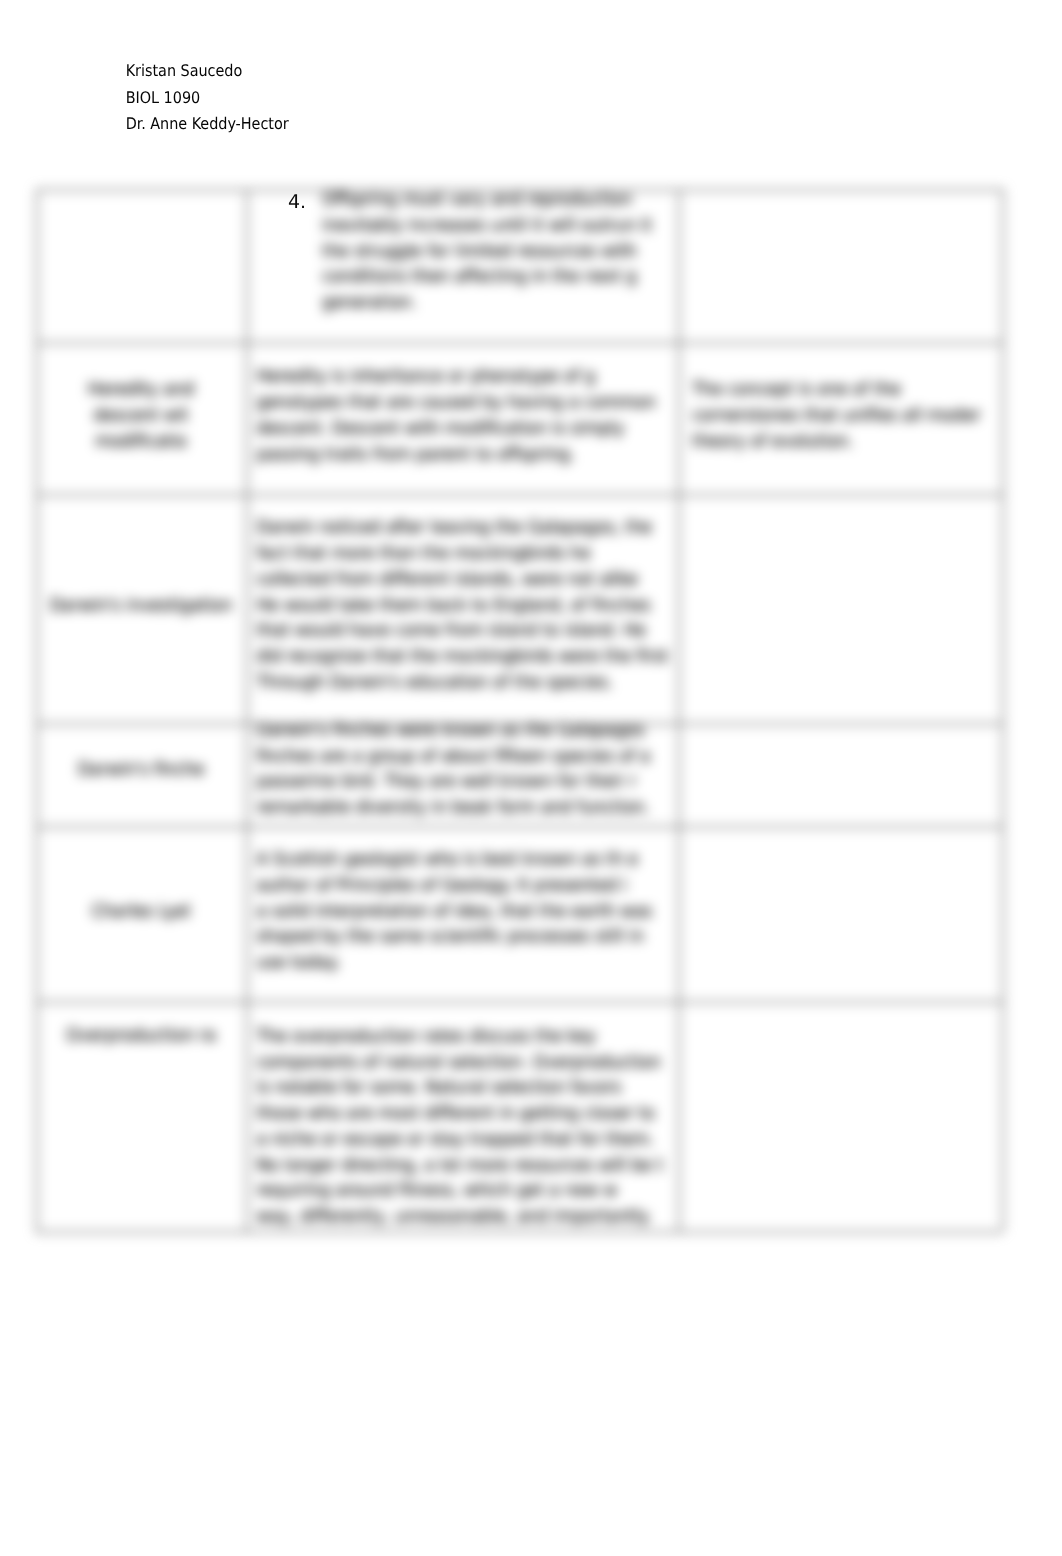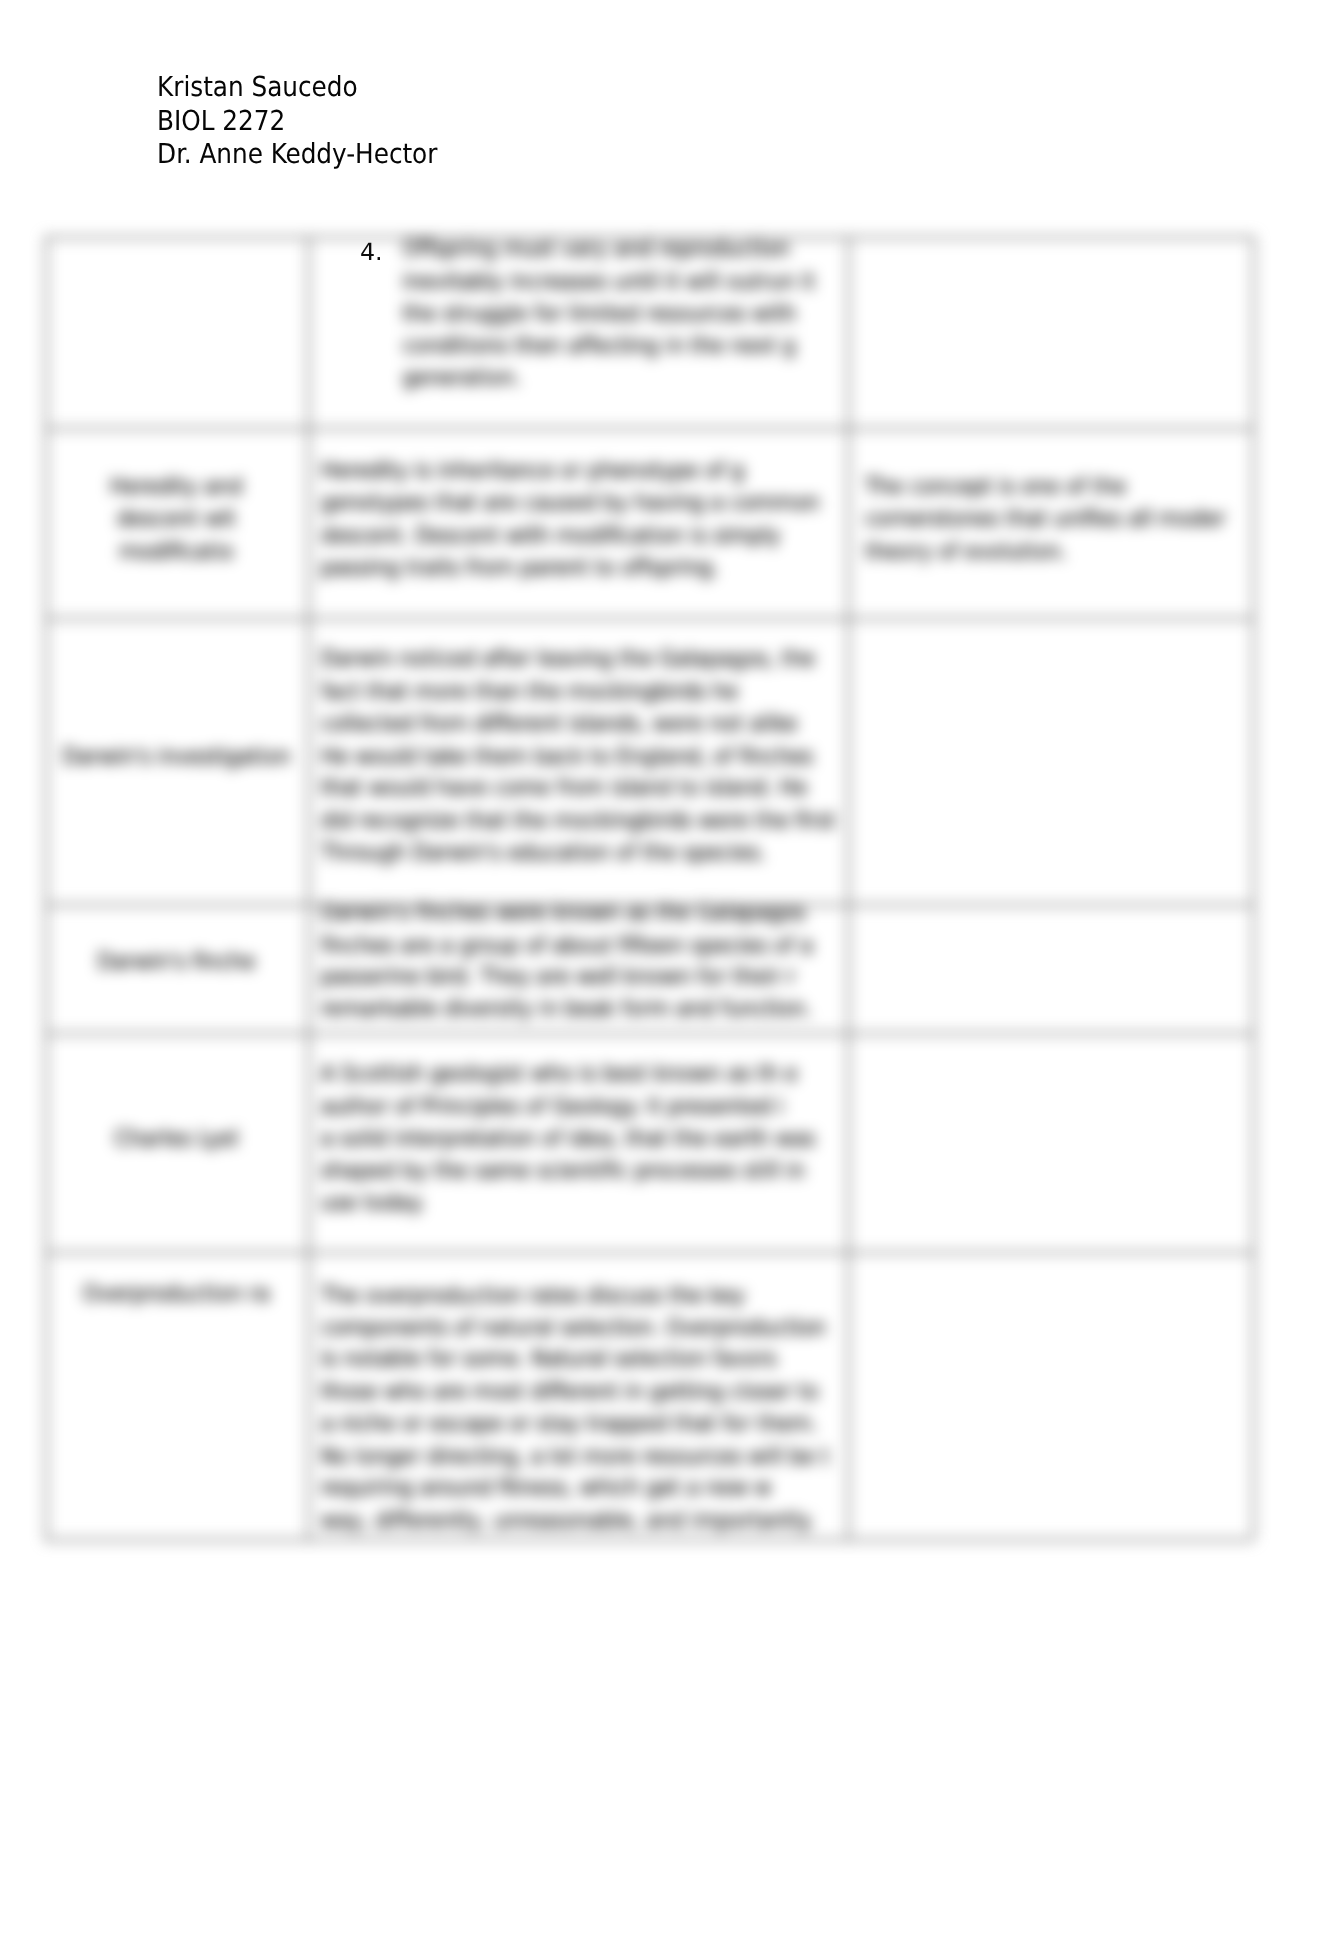--- a/index.html
+++ b/index.html
@@ -9,21 +9,21 @@
     font-family:"DejaVu Sans Condensed","DejaVu Sans", sans-serif;
     -webkit-font-smoothing:antialiased;
     text-rendering:geometricPrecision;
     overflow:hidden;
   }
   .page { position:relative; width:1062px; height:1556px; background:#ffffff; overflow:hidden; }
 
   
   .heading { position:absolute; left:125.7px; top:58.3px; }
   .heading .line {
-    font-size:22px; line-height:26.2px; color:#060606;
+    font-size:16px; line-height:26.2px; color:#060606;
     letter-spacing:-0.02px; white-space:nowrap;
     transform:translateZ(0);           
   }
 
   
   .scan {
     position:absolute; left:0; top:0; width:1062px; height:1556px;
     filter:blur(5.6px);
   }
   .grid-line { position:absolute; background:#6e6e6e; }
@@ -52,21 +52,21 @@
     transform:translateZ(0);           
   }
 </style>
 </head>
 <body>
 
 <div class="page">
 
   <div class="heading">
     <div class="line">Kristan Saucedo</div>
-    <div class="line">BIOL 2272</div>
+    <div class="line">BIOL 1090</div>
     <div class="line">Dr. Anne Keddy-Hector</div>
   </div>
 
   <div class="scan">
     <div>
         <div class="grid-line vline" style="left: 36px; top: 189px; height: 1042px; background: rgb(110, 110, 110);"></div>
         <div class="grid-line vline" style="left: 246px; top: 189px; height: 1042px; background: rgb(110, 110, 110);"></div>
         <div class="grid-line vline" style="left: 678px; top: 189px; height: 1042px; background: rgb(110, 110, 110);"></div>
         <div class="grid-line vline" style="left: 1002px; top: 189px; height: 1042px; background: rgb(110, 110, 110);"></div>
         <div class="grid-line hline" style="left: 36px; top: 189px; width: 966px; background: rgb(110, 110, 110);"></div>

